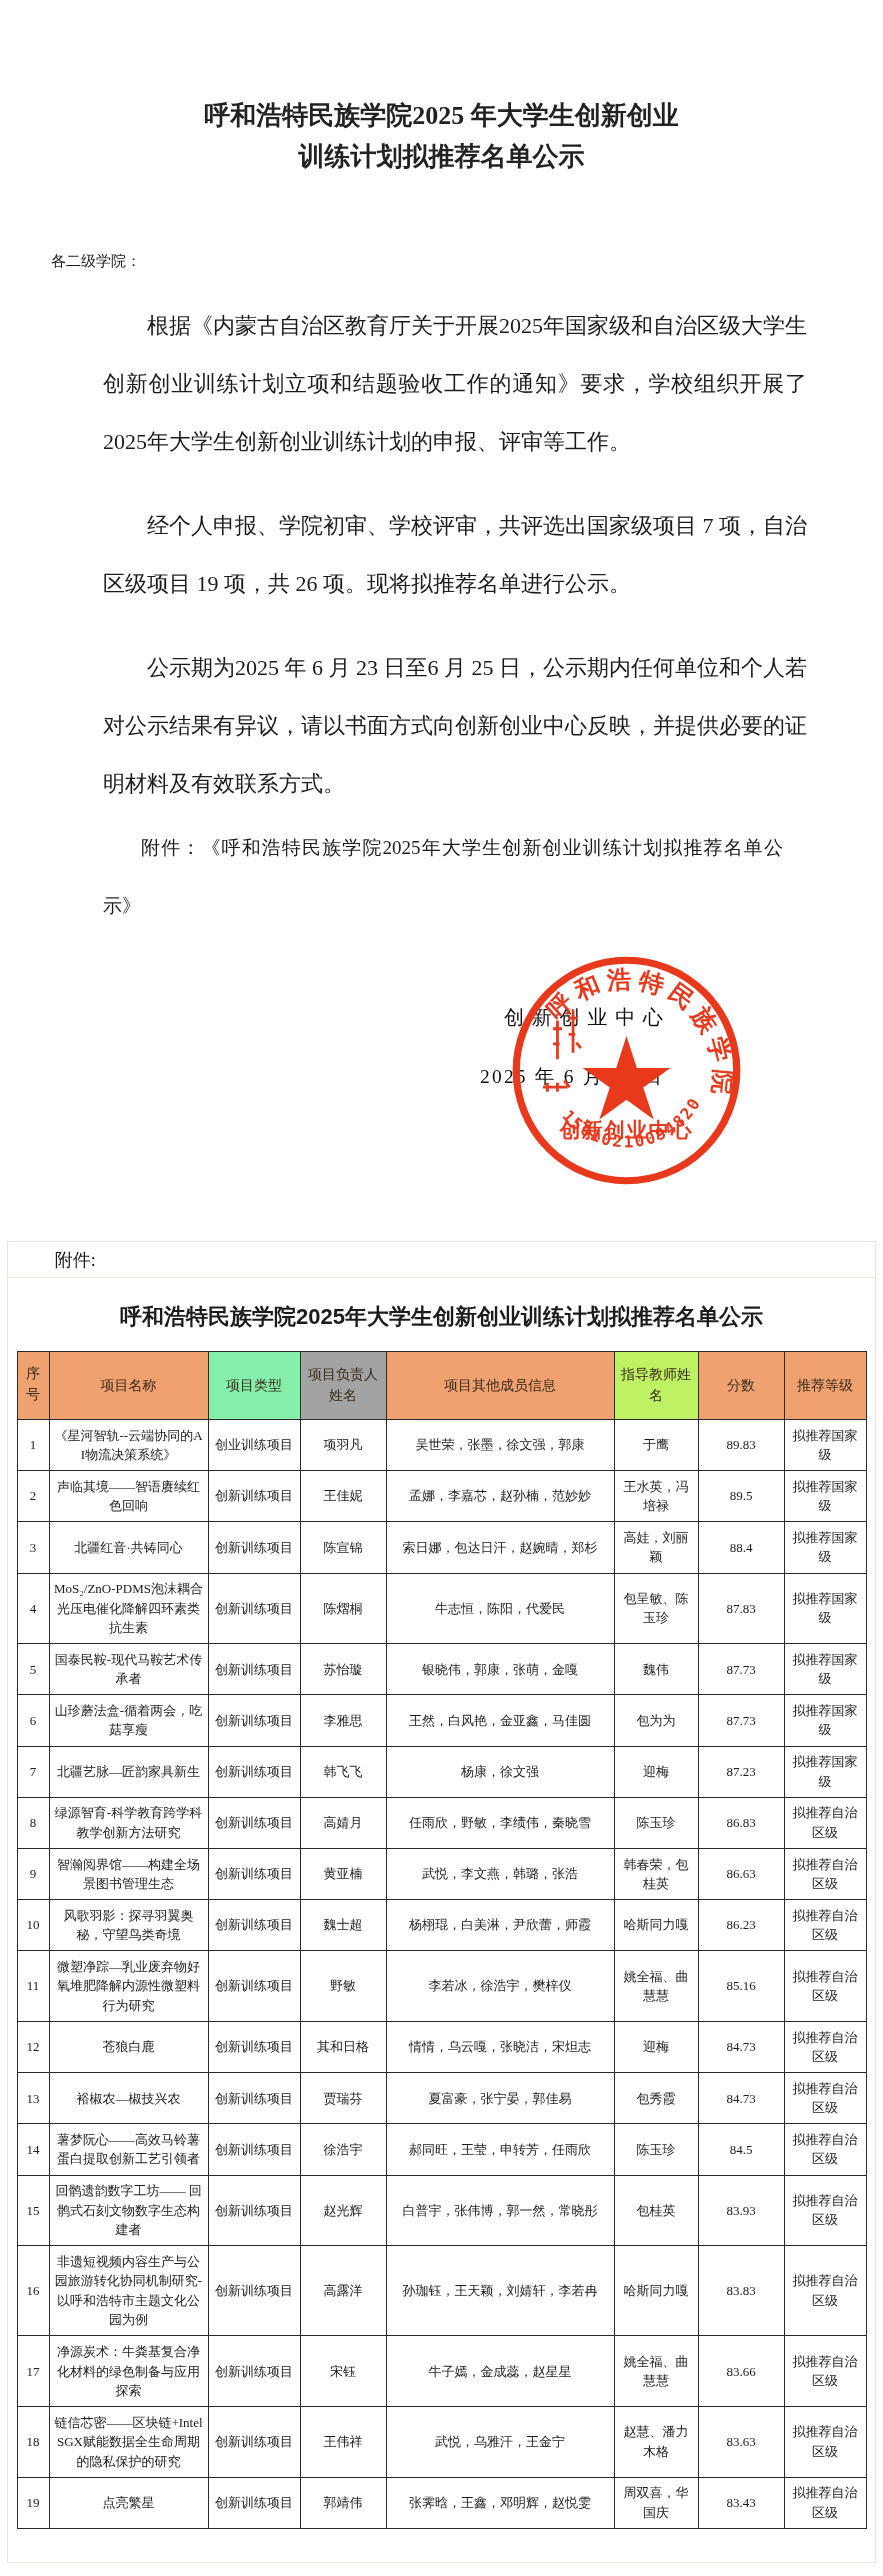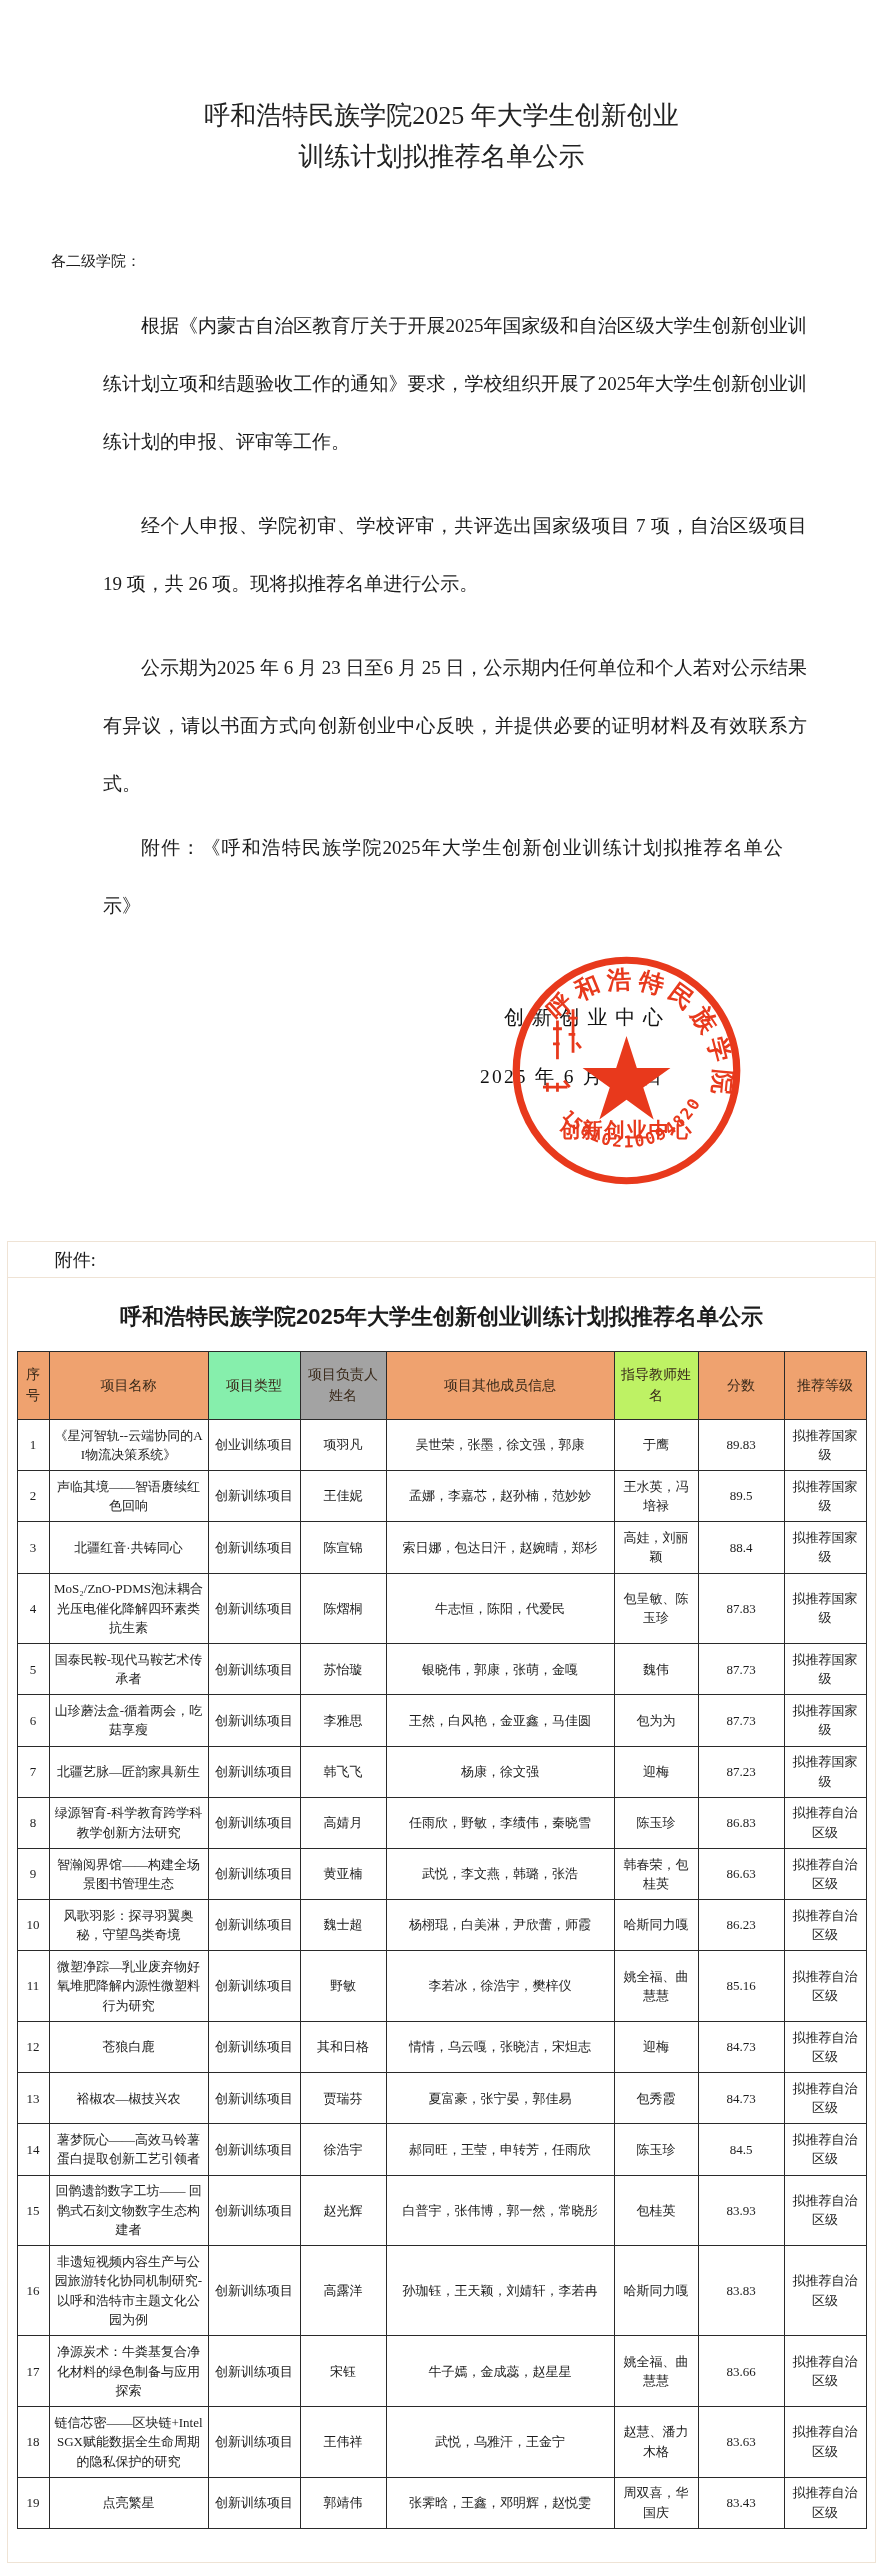--- a/index.html
+++ b/index.html
@@ -6,32 +6,32 @@
   body{
     width:883px;
     font-family:"Liberation Serif","DejaVu Serif",serif;
     color:#1c1c1c;
     position:relative;
   }
   .doc{padding-top:95px;}
   .doc-title{
     text-align:center;
     font-size:26px;
-    font-weight:normal;
+    font-weight:bold;
     line-height:41px;
     color:#222;
     font-family:"Liberation Serif","DejaVu Serif",serif;
   }
   .salutation{
     margin:75px 103px 0 51px;
     font-size:15px;
   }
   .para{
     margin:26px 76px 0 103px;
-    font-size:19px;
+    font-size:22px;
     line-height:58px;
     text-indent:2em;
     text-align:justify;
   }
   .contact-line{
     margin:22px 100px 0 103px;
     font-size:19px;
     line-height:58px;
   }
   .attach-ref{
@@ -166,21 +166,21 @@
           <col class="w2">
           <col class="w3">
           <col class="w4">
         <col class="w5">
           <col class="w6">
           <col class="w7">
           <col class="w8">
       </colgroup>
       <thead>
         <tr id="header-row">
-          <th style="background: rgb(239, 162, 111);">序号</th>
+          <th style="background: rgb(239, 162, 111); font-family: Liberation Mono, monospace;">序号</th>
           <th style="background: rgb(239, 162, 111);">项目名称</th>
           <th style="background: #86efac;">项目类型</th>
           <th style="background: #a3a3a3;">项目负责人姓名</th>
           <th style="background: rgb(239, 162, 111);">项目其他成员信息</th>
           <th style="background: #bef264;">指导教师姓名</th>
           <th style="background: rgb(239, 162, 111);">分数</th>
           <th style="background: rgb(239, 162, 111);">推荐等级</th>
         </tr>
       </thead>
       <tbody>

